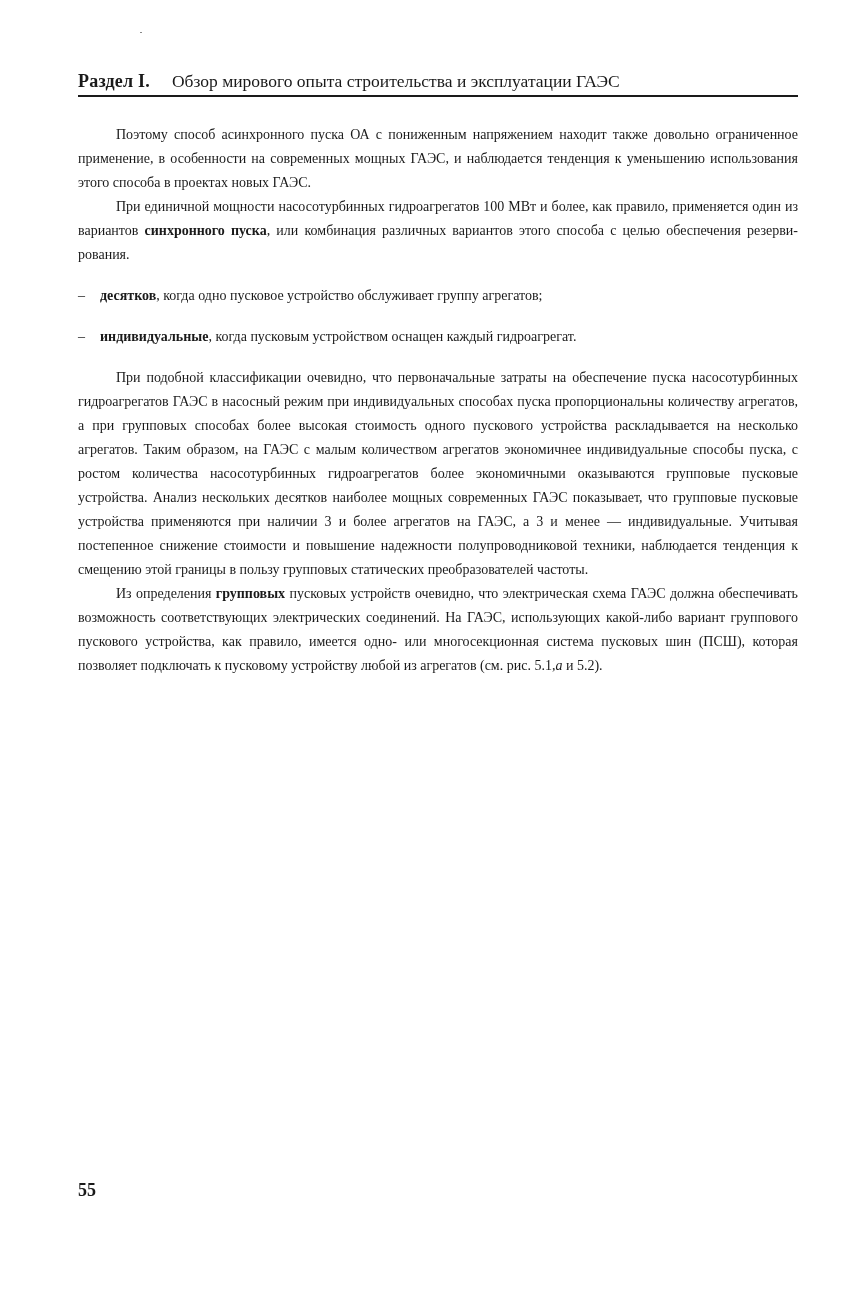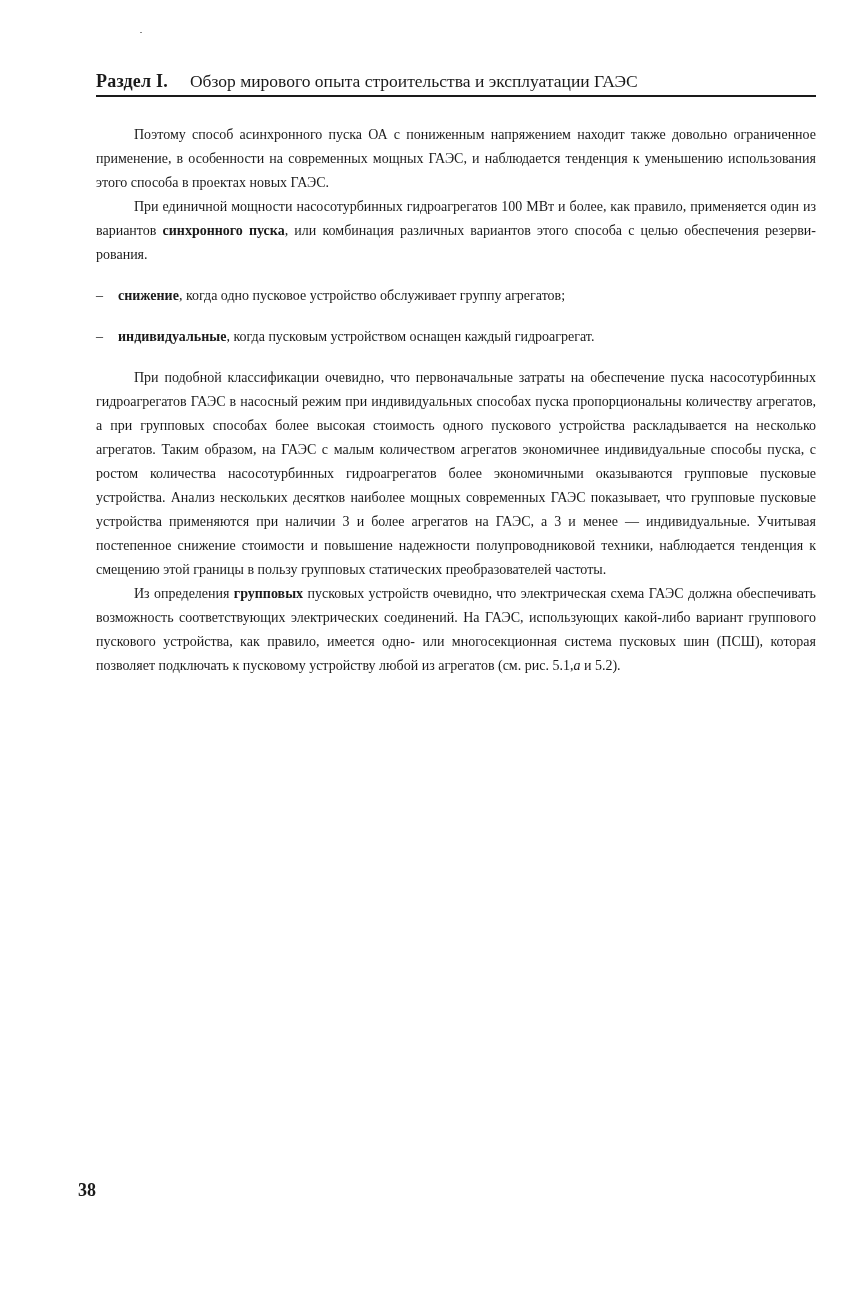--- a/index.html
+++ b/index.html
@@ -10,21 +10,21 @@
     body {
       width: 853px;
       height: 1304px;
       position: relative;
       overflow: hidden;
       font-family: "Liberation Serif", "DejaVu Serif", serif;
       color: #1a1a1a;
     }
     .page {
       position: absolute;
-      left: 96px;
+      left: 78px;
       top: 70px;
       width: 720px;
     }
     .running-head {
       font-size: 18px;
       line-height: 22px;
       white-space: nowrap;
       padding-bottom: 3px;
       border-bottom: 2px solid #1a1a1a;
       height: 22px;
@@ -95,25 +95,25 @@
     <span class="sec">Раздел I.</span><span class="gap"></span><span class="title">Обзор мирового опыта строительства и эксплуатации ГАЭС</span>
   </div>
 
   <div class="body">
     <p>Поэтому способ асинхронного пуска ОА с пониженным напряжением нахо­дит также довольно ограниченное применение, в особенности на современных мощных ГАЭС, и наблюдается тенденция к уменьшению использования этого способа в проектах новых ГАЭС.</p>
 
     <p><span>При единичной мощности насосотурбинных гидроагрегатов 100 МВт и бо­лее, как правило, применяется один из вариантов </span><b>синхронного пуска</b><span>, или комбинация различных вариантов этого способа с целью обеспечения резерви­рования.</span></p>
 
 
     <ul class="list">
-      <li><span class="dash">–</span><b>снижение</b><span>, когда одно пусковое устройство обслуживает группу агре­гатов;</span></li>
+      <li><span class="dash">–</span><b>десятков</b><span>, когда одно пусковое устройство обслуживает группу агре­гатов;</span></li>
       <li><span class="dash">–</span><b>индивидуальные</b><span>, когда пусковым устройством оснащен каждый гидро­агрегат.</span></li>
     </ul>
 
 
     <p>При подобной классификации очевидно, что первоначальные затраты на обеспечение пуска насосотурбинных гидроагрегатов ГАЭС в насосный режим при индивидуальных способах пуска пропорциональны количеству агрегатов, а при групповых способах более высокая стоимость одного пускового устройства раскладывается на несколько агрегатов. Таким образом, на ГАЭС с малым ко­личеством агрегатов экономичнее индивидуальные способы пуска, с ростом ко­личества насосотурбинных гидроагрегатов более экономичными оказываются групповые пусковые устройства. Анализ нескольких десятков наиболее мощ­ных современных ГАЭС показывает, что групповые пусковые устройства при­меняются при наличии 3 и более агрегатов на ГАЭС, а 3 и менее — индивиду­альные. Учитывая постепенное снижение стоимости и повышение надежности полупроводниковой техники, наблюдается тенденция к смещению этой границы в пользу групповых статических преобразователей частоты.</p>
 
     <p><span>Из определения </span><b>групповых</b><span> пусковых устройств очевидно, что электриче­ская схема ГАЭС должна обеспечивать возможность соответствующих элек­трических соединений. На ГАЭС, использующих какой-либо вариант груп­пового пускового устройства, как правило, имеется одно- или многосекцион­ная система пусковых шин (ПСШ), которая позволяет подключать к пусковому устройству любой из агрегатов (см. рис. 5.1,</span><i>а</i><span> и 5.2).</span></p>
 
   </div>
 </div>
 
-<div class="page-number">38</div>
+<div class="page-number">55</div>
 
 </body></html>

